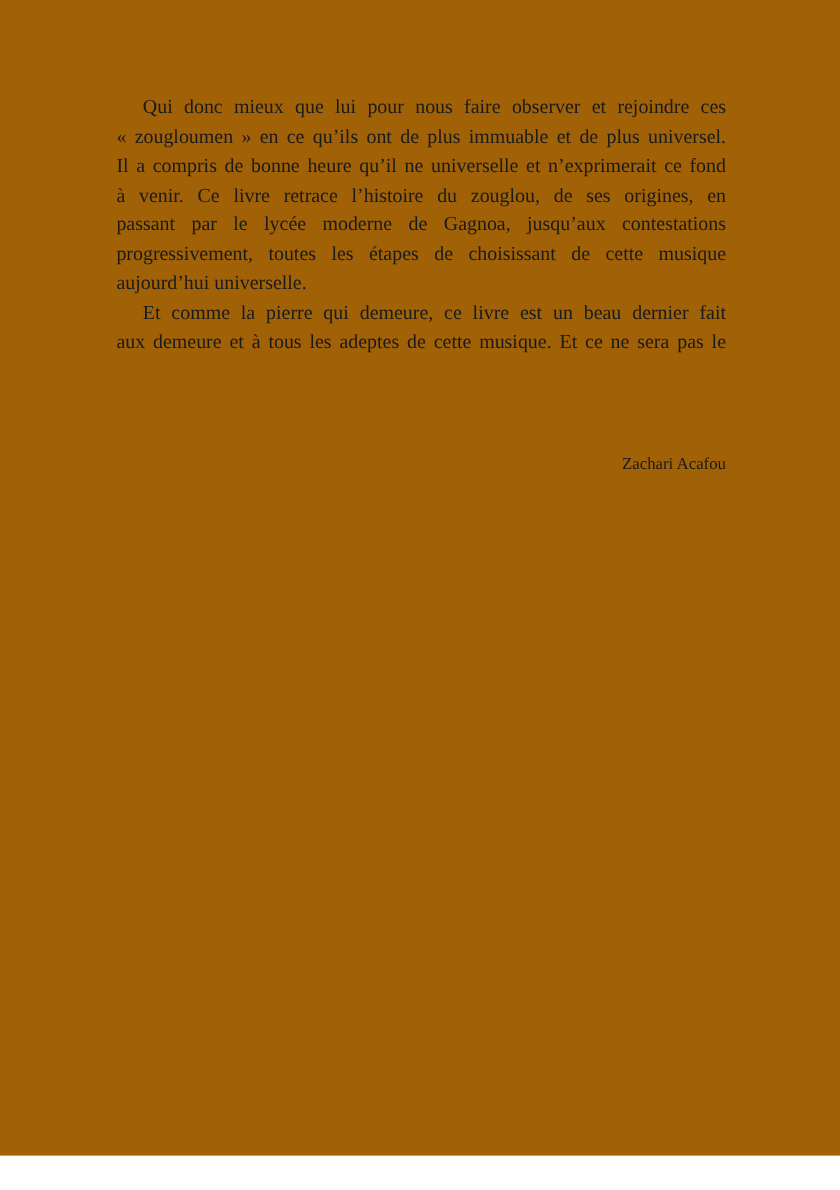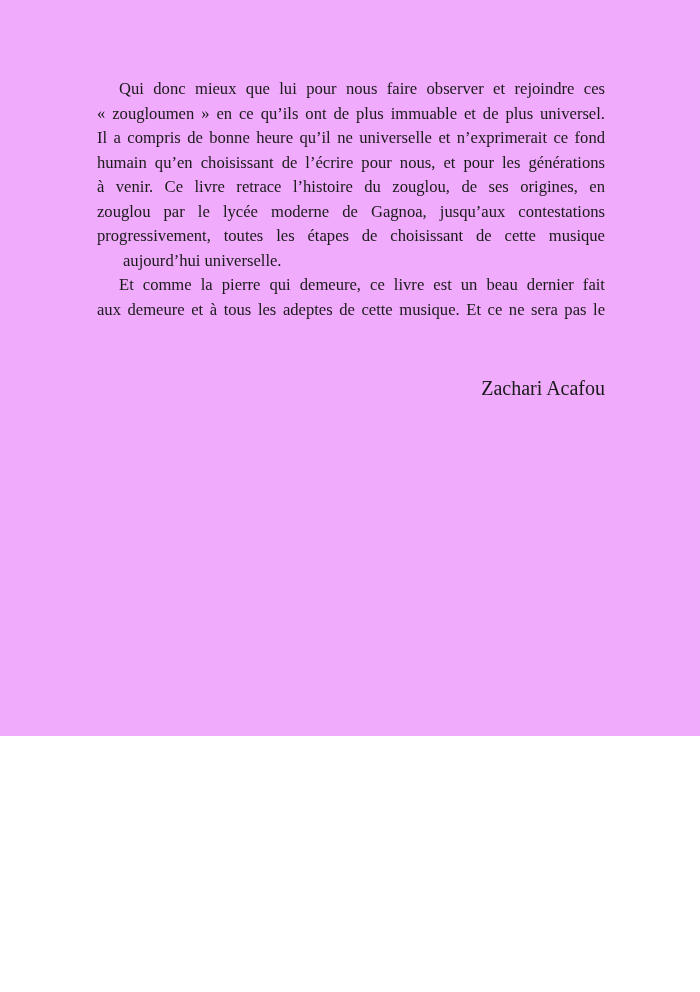--- a/index.html
+++ b/index.html
@@ -12,22 +12,22 @@
       height: 992px;
       position: relative;
       overflow: hidden;
       font-family: "Liberation Serif", "DejaVu Serif", serif;
       color: #1a1a1a;
     }
     .page {
       position: absolute;
       left: 0; top: 0;
       width: 700px;
-      height: 736px;
-      background: #f0abfc;
+      height: 963px;
+      background: #a16207;
     }
     .text-block {
       position: absolute;
       left: 97px;
       top: 77px;
       width: 508px;
     }
     .line {
       display: block;
       height: 24.5px;
@@ -35,43 +35,41 @@
       font-size: 16.6px;
       white-space: nowrap;
       text-align: justify;
       text-align-last: justify;
     }
     .line.indent {
       padding-left: 22px;
     }
     .line.last {
       text-align-last: left;
-      margin-left: 26px;
     }
     .signature {
       position: absolute;
       right: 95px;
       top: 376px;
-      font-size: 20px;
+      font-size: 14px;
       line-height: 24.5px;
       white-space: nowrap;
     }
   </style>
 </head>
 <body>
 
 <div class="page">
   <div class="text-block">
     <div>
       <span class="line indent">Qui donc mieux que lui pour nous faire observer et rejoindre ces</span>
       <span class="line">« zougloumen » en ce qu’ils ont de plus immuable et de plus universel.</span>
       <span class="line">Il a compris de bonne heure qu’il ne universelle et n’exprimerait ce fond</span>
-      <span class="line">humain qu’en choisissant de l’écrire pour nous, et pour les générations</span>
       <span class="line">à venir. Ce livre retrace l’histoire du zouglou, de ses origines, en</span>
-      <span class="line">zouglou par le lycée moderne de Gagnoa, jusqu’aux contestations</span>
+      <span class="line">passant par le lycée moderne de Gagnoa, jusqu’aux contestations</span>
       <span class="line">progressivement, toutes les étapes de choisissant de cette musique</span>
       <span class="line last">aujourd’hui universelle.</span>
     </div>
     <div>
       <span class="line indent">Et comme la pierre qui demeure, ce livre est un beau dernier fait</span>
       <span class="line">aux demeure et à tous les adeptes de cette musique. Et ce ne sera pas le</span>
     </div>
   </div>
   <div class="signature">Zachari Acafou</div>
 </div>

